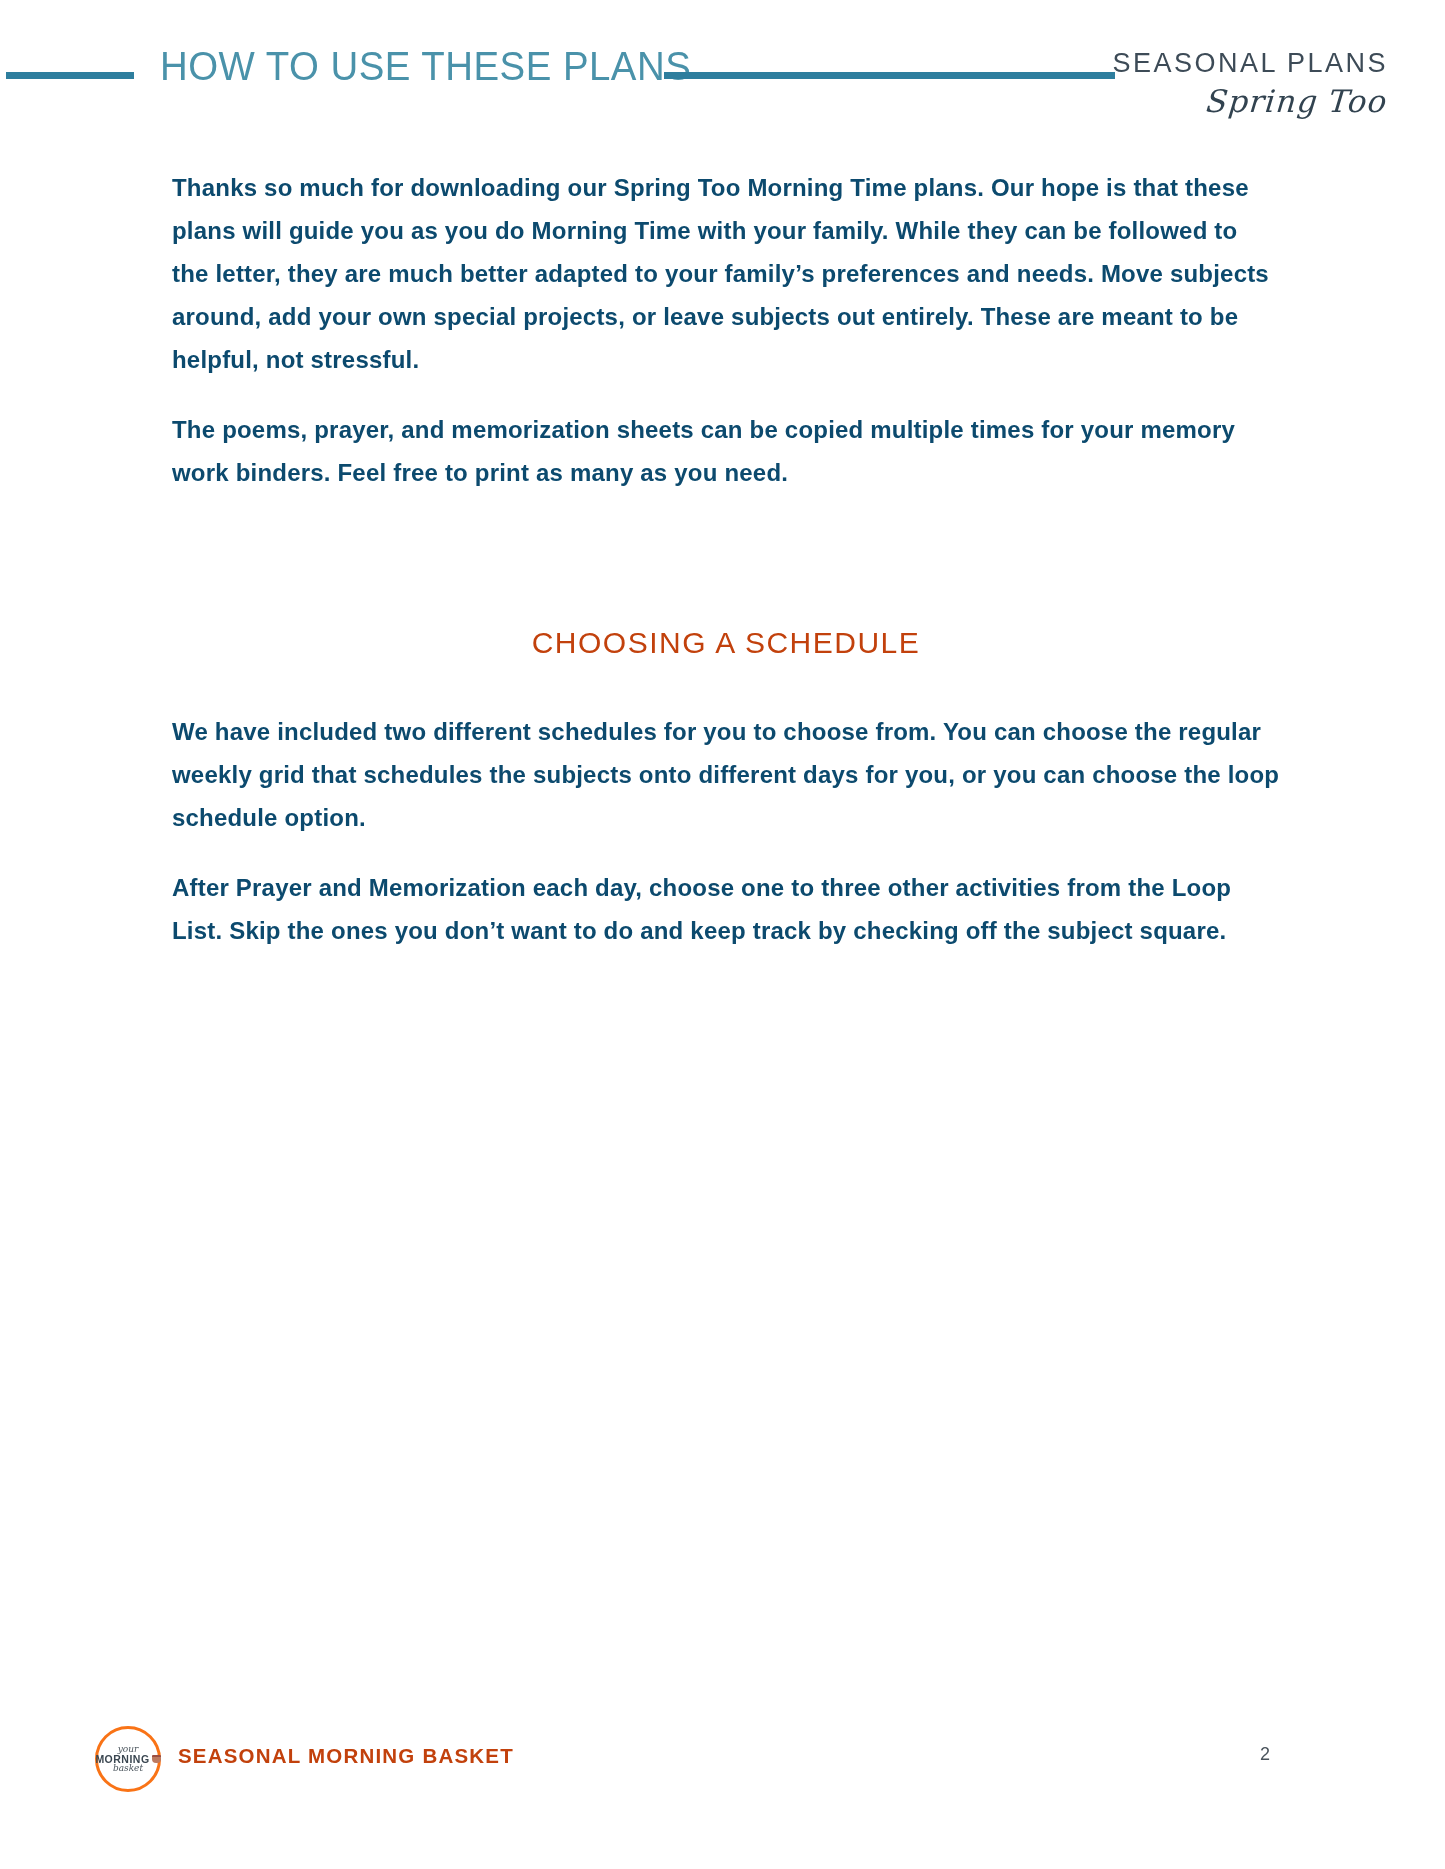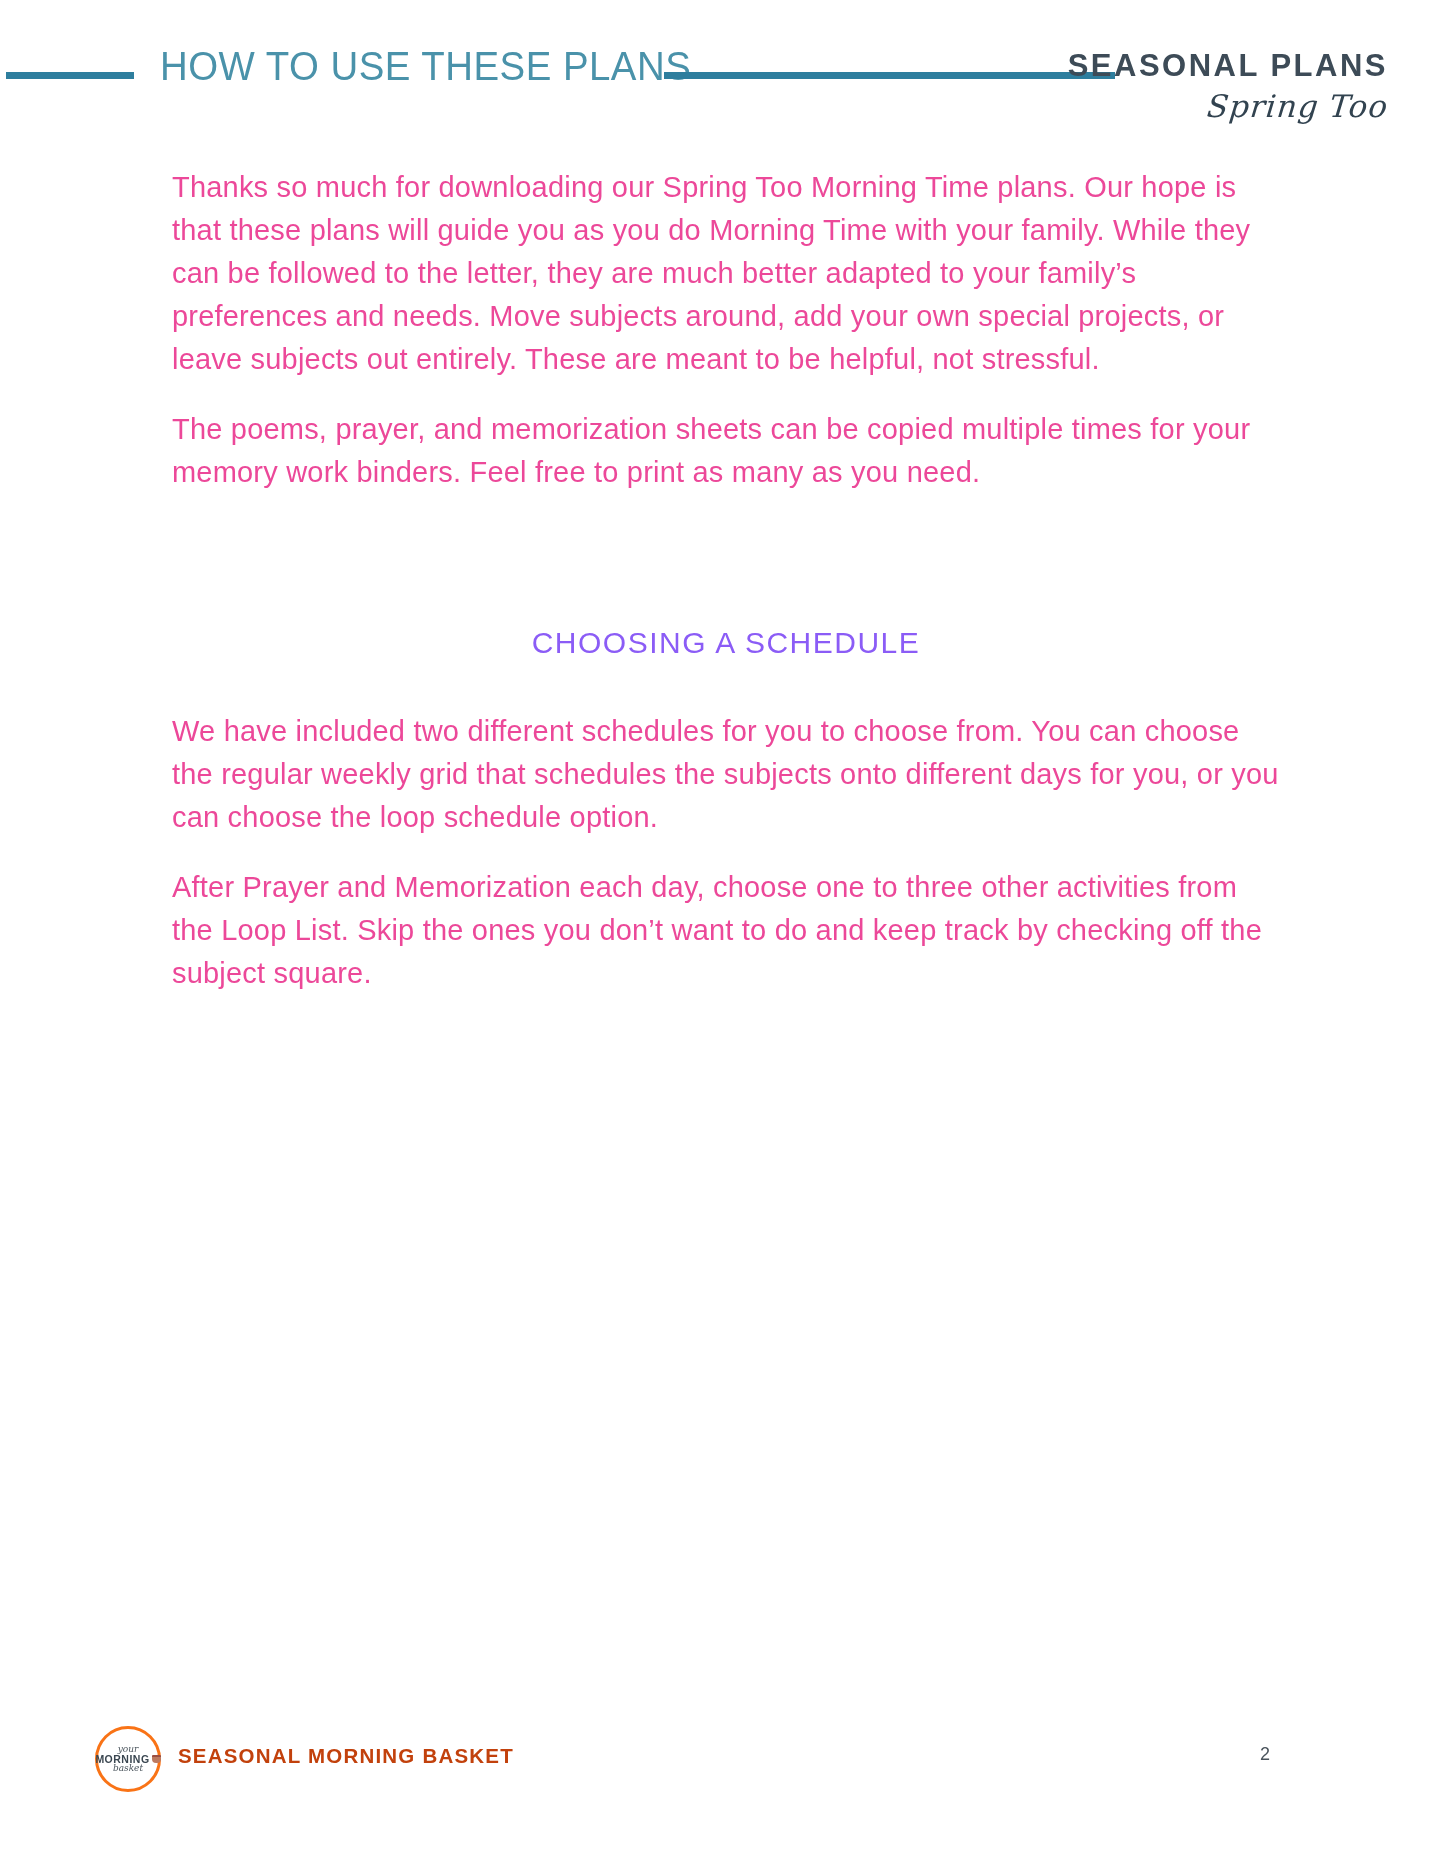--- a/index.html
+++ b/index.html
@@ -39,52 +39,52 @@
   }
 
   .brand-block {
     position: absolute;
     right: 57px;
     top: 48px;
     text-align: right;
   }
   .brand-name {
     color: #3d4b57;
-    font-size: 31px;
-    font-weight: 700;
+    font-size: 27px;
+    font-weight: 400;
     letter-spacing: 2.5px;
   }
   .brand-edition {
     margin-top: 4px;
     color: #324350;
     font-family: "DejaVu Serif", serif;
     font-style: italic;
     font-size: 31px;
     letter-spacing: 1px;
     transform: skewX(-6deg);
   }
 
   
   .content {
     position: absolute;
     left: 172px;
     top: 166px;
     width: 1108px;
   }
   .content p {
-    color: #ec4899;
-    font-size: 29px;
-    font-weight: 400;
+    color: #0c4a6e;
+    font-size: 24px;
+    font-weight: 700;
     line-height: 43px;
     margin-bottom: 27px;
     letter-spacing: 0.2px;
   }
   .section-heading {
     text-align: center;
-    color: #8b5cf6;
+    color: #c2410c;
     font-size: 30px;
     font-weight: 400;
     letter-spacing: 1.5px;
     margin-top: 132px;
     margin-bottom: 50px;
   }
 
   
   .footer-logo {
     position: absolute;

